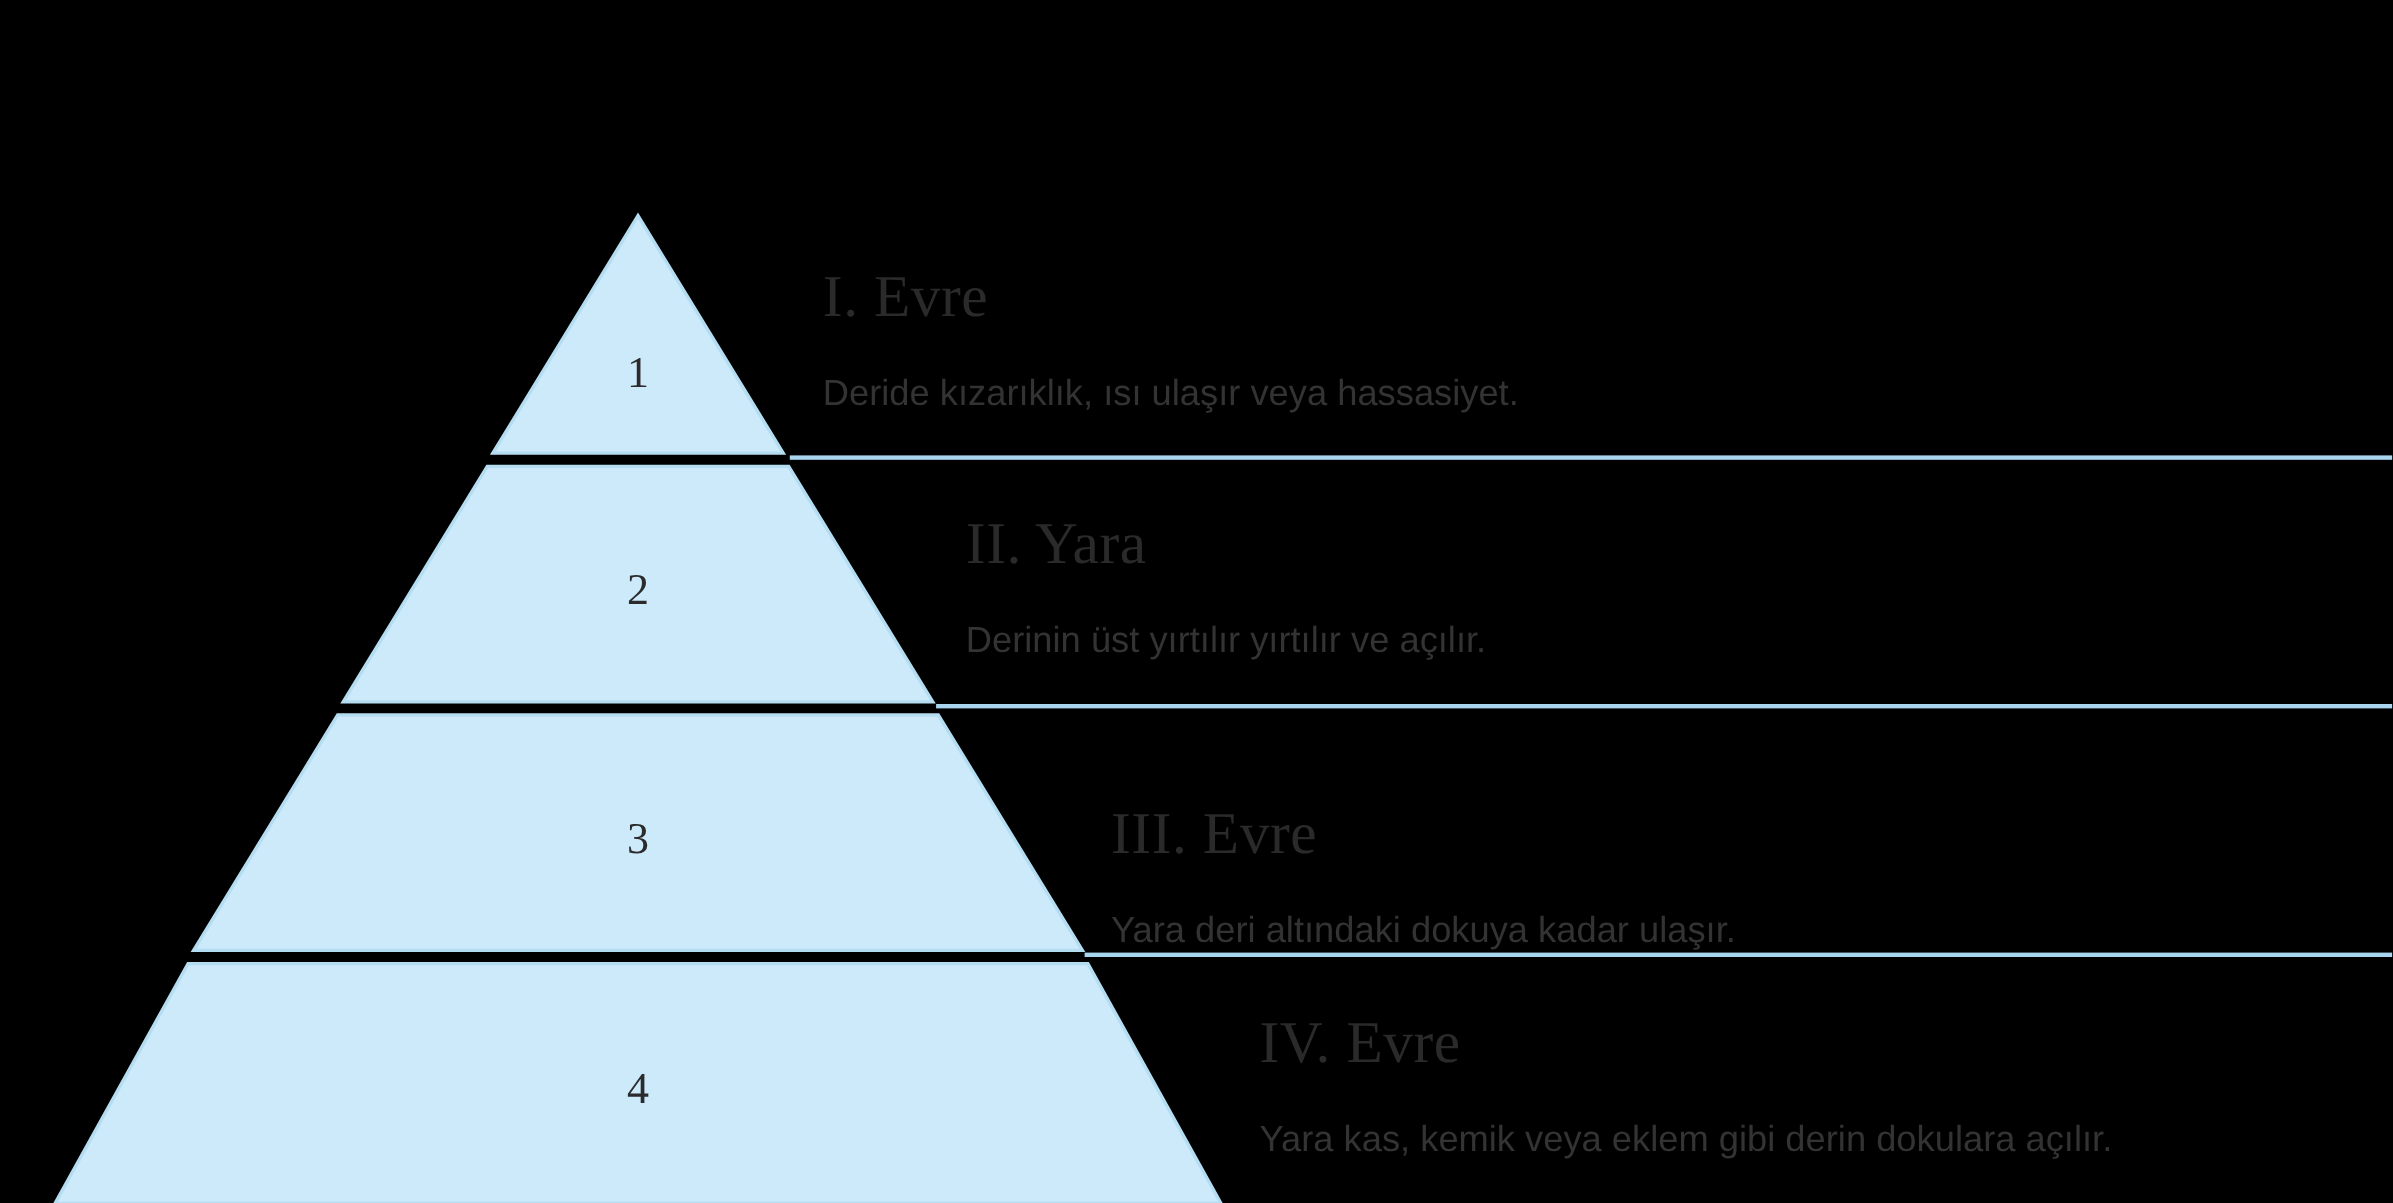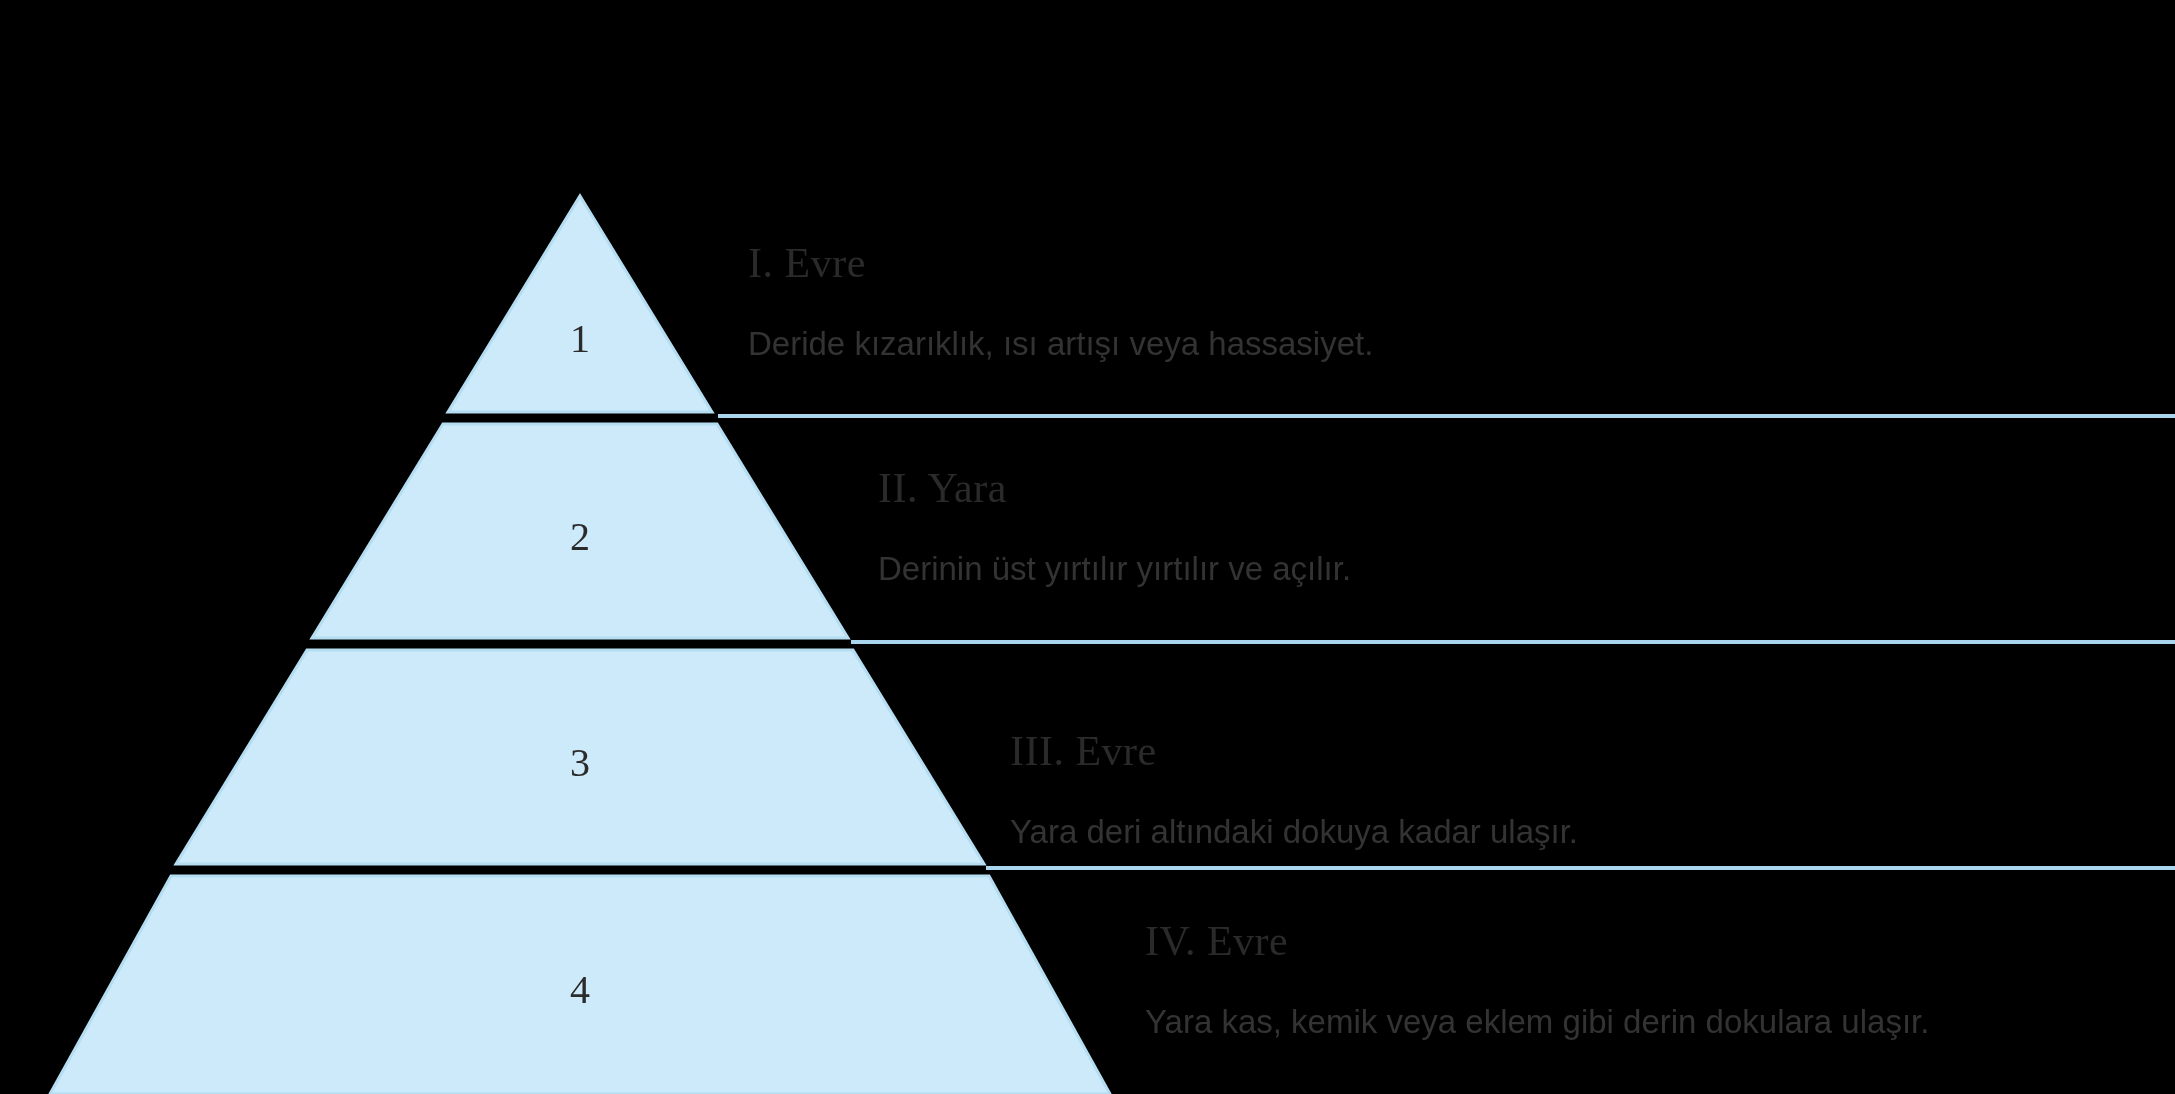--- a/index.html
+++ b/index.html
@@ -30,21 +30,21 @@
     text-align: center;
     width: 120px;
     transform: translate(-50%, -50%);
     user-select: none;
   }
   .stage-block {
     position: absolute;
   }
   .stage-title {
     font-family: "Liberation Serif", serif;
-    font-size: 42px;
+    font-size: 54px;
     color: #2a2a2a;
     letter-spacing: 0.5px;
     white-space: nowrap;
     margin: 0;
     line-height: 1.1;
   }
   .stage-desc {
     font-family: "Liberation Sans", sans-serif;
     font-size: 33px;
     color: #333333;
@@ -78,31 +78,31 @@
   <div class="divider" style="left:851px; top:640px; width:1324px;"></div>
   <div class="divider" style="left:986px; top:866px; width:1189px;"></div>
 
   <div class="tier-number" style="left:580px; top:338px;">1</div>
   <div class="tier-number" style="left:580px; top:536px;">2</div>
   <div class="tier-number" style="left:580px; top:762px;">3</div>
   <div class="tier-number" style="left:580px; top:989px;">4</div>
 
   <div class="stage-block" style="left:748px; top:240px;">
     <p class="stage-title">I. Evre</p>
-    <p class="stage-desc" style="margin-top:38px;">Deride kızarıklık, ısı artışı veya hassasiyet.</p>
+    <p class="stage-desc" style="margin-top:38px;">Deride kızarıklık, ısı ulaşır veya hassasiyet.</p>
   </div>
 
   <div class="stage-block" style="left:878px; top:465px;">
     <p class="stage-title">II. Yara</p>
     <p class="stage-desc" style="margin-top:38px;">Derinin üst yırtılır yırtılır ve açılır.</p>
   </div>
 
   <div class="stage-block" style="left:1010px; top:728px;">
     <p class="stage-title">III. Evre</p>
     <p class="stage-desc" style="margin-top:38px;text-align:center;">Yara deri altındaki dokuya kadar ulaşır.</p>
   </div>
 
   <div class="stage-block" style="left:1145px; top:918px;">
     <p class="stage-title">IV. Evre</p>
-    <p class="stage-desc" style="margin-top:38px;">Yara kas, kemik veya eklem gibi derin dokulara ulaşır.</p>
+    <p class="stage-desc" style="margin-top:38px;">Yara kas, kemik veya eklem gibi derin dokulara açılır.</p>
   </div>
 
 </div>
 
 </body></html>

